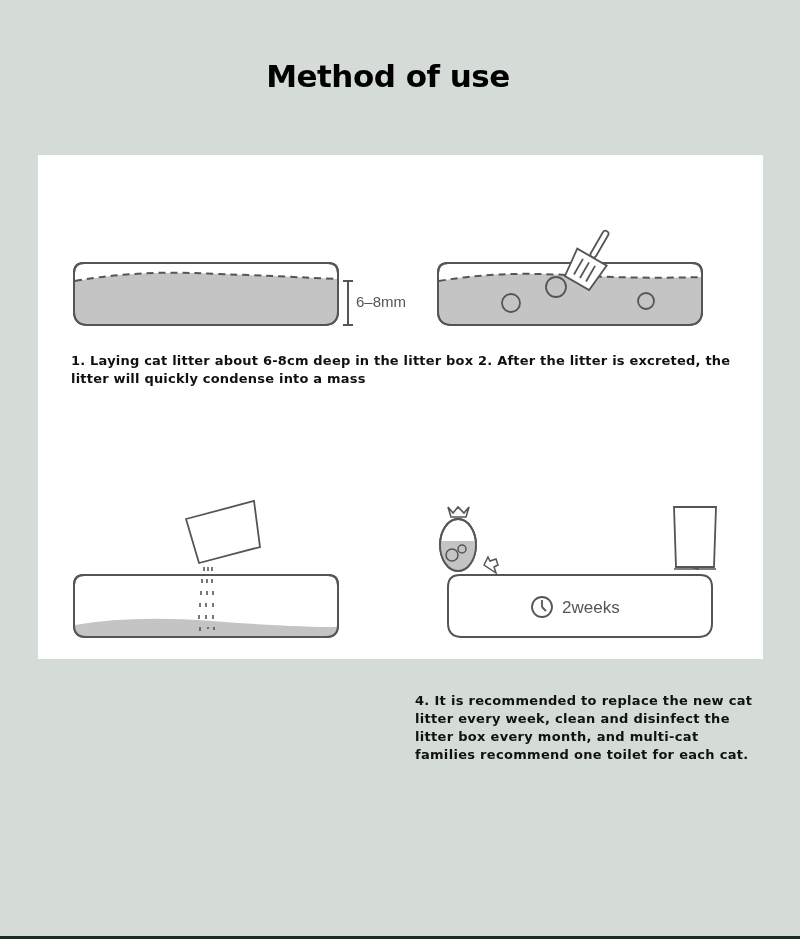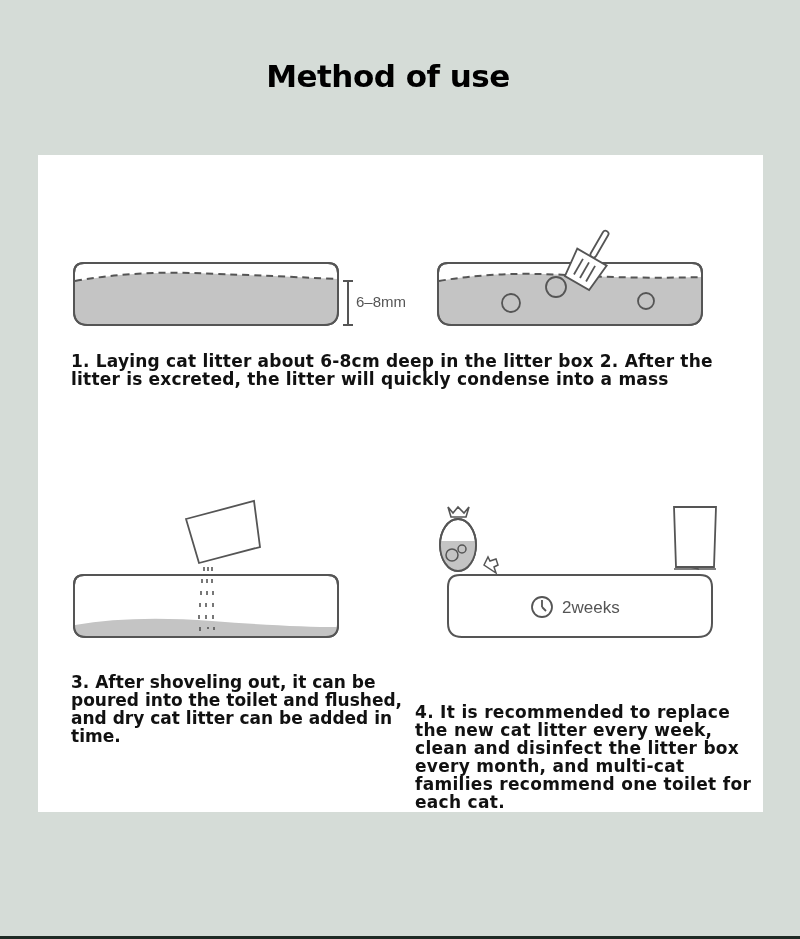--- a/index.html
+++ b/index.html
@@ -7,27 +7,27 @@
       width: 800px; height: 939px; position: relative; overflow: hidden;
       background: #d5dcd7;
       font-family: "DejaVu Sans", sans-serif;
     }
     .title {
       position: absolute; left: 0; top: 58px; width: 776px; text-align: center;
       font-family: "DejaVu Sans", sans-serif; font-weight: bold; font-size: 31px;
       color: #000; letter-spacing: -0.5px;
     }
     .card {
-      position: absolute; left: 38px; top: 155px; width: 725px; height: 657px;
+      position: absolute; left: 38px; top: 155px; width: 725px; height: 504px;
       background: #ffffff;
     }
     .illus { position: absolute; }
     .caption {
       position: absolute; font-family: "DejaVu Sans", sans-serif; font-weight: bold;
-      font-size: 17px; line-height: 18px; color: #111;
+      font-size: 13px; line-height: 18px; color: #111;
     }
     .bottom-bar {
       position: absolute; left: 0; bottom: 0; width: 800px; height: 3px; background: #1e2a24;
     }
     svg text { font-family: "Liberation Sans", sans-serif; }
   </style>
 </head>
 <body>
 
 <div class="title">Method of use</div>
@@ -87,21 +87,20 @@
         <line x1="141" y1="106" x2="141" y2="110"></line>
       <line x1="127" y1="118" x2="127" y2="122"></line>
         <line x1="134" y1="118" x2="134" y2="122"></line>
         <line x1="141" y1="118" x2="141" y2="122"></line>
       <line x1="128" y1="130" x2="128" y2="134"></line>
         <line x1="136" y1="130" x2="136" y2="132"></line>
         <line x1="142" y1="130" x2="142" y2="133"></line>
     </g>
   </svg>
 
-  <div class="caption" style="left:33px; top:518px; width:340px;">3. After shoveling out, it can be poured into the toilet and flushed, and dry cat litter can be added in time.</div>
 
   <svg class="illus" style="left:398px; top:344px;" width="290" height="142" viewBox="0 0 290 142">
     <path d="M12 88 Q12 76 24 76 L264 76 Q276 76 276 88 L276 124 Q276 138 262 138 L26 138 Q12 138 12 124 Z" fill="#fff" stroke="#555" stroke-width="2"></path>
     <g>
       <circle cx="106" cy="108" r="10" fill="none" stroke="#555" stroke-width="1.8"></circle>
       <line x1="106" y1="108" x2="106" y2="101" stroke="#555" stroke-width="1.8"></line>
       <line x1="106" y1="108" x2="110" y2="112" stroke="#555" stroke-width="1.8"></line>
     </g>
     <text x="126" y="114" font-size="17" fill="#555">2weeks</text>
     <g>
@@ -117,16 +116,16 @@
     </g>
     <g>
       <path d="M260 60 L254 68 L262 70 L260 66 L264 64 L262 60 Z" fill="#fff" stroke="#555" stroke-width="1.5"></path>
     </g>
     <g>
       <path d="M280 8 L322 8 L320 68 L282 68 Z" transform="translate(-42,0)" fill="#fff" stroke="#555" stroke-width="1.8"></path>
       <line x1="238" y1="70" x2="280" y2="70" stroke="#555" stroke-width="1.5"></line>
     </g>
   </svg>
 
-  <div class="caption" style="left:377px; top:548px; width:345px; letter-spacing:0.3px;">4. It is recommended to replace the new cat litter every week, clean and disinfect the litter box every month, and multi-cat families recommend one toilet for each cat.</div>
+  <div class="caption" style="left:377px; top:537px; width:345px; letter-spacing:0.3px;">4. It is recommended to replace the new cat litter every week, clean and disinfect the litter box every month, and multi-cat families recommend one toilet for each cat.</div>
 </div>
 
 <div class="bottom-bar"></div>
 
 </body></html>

